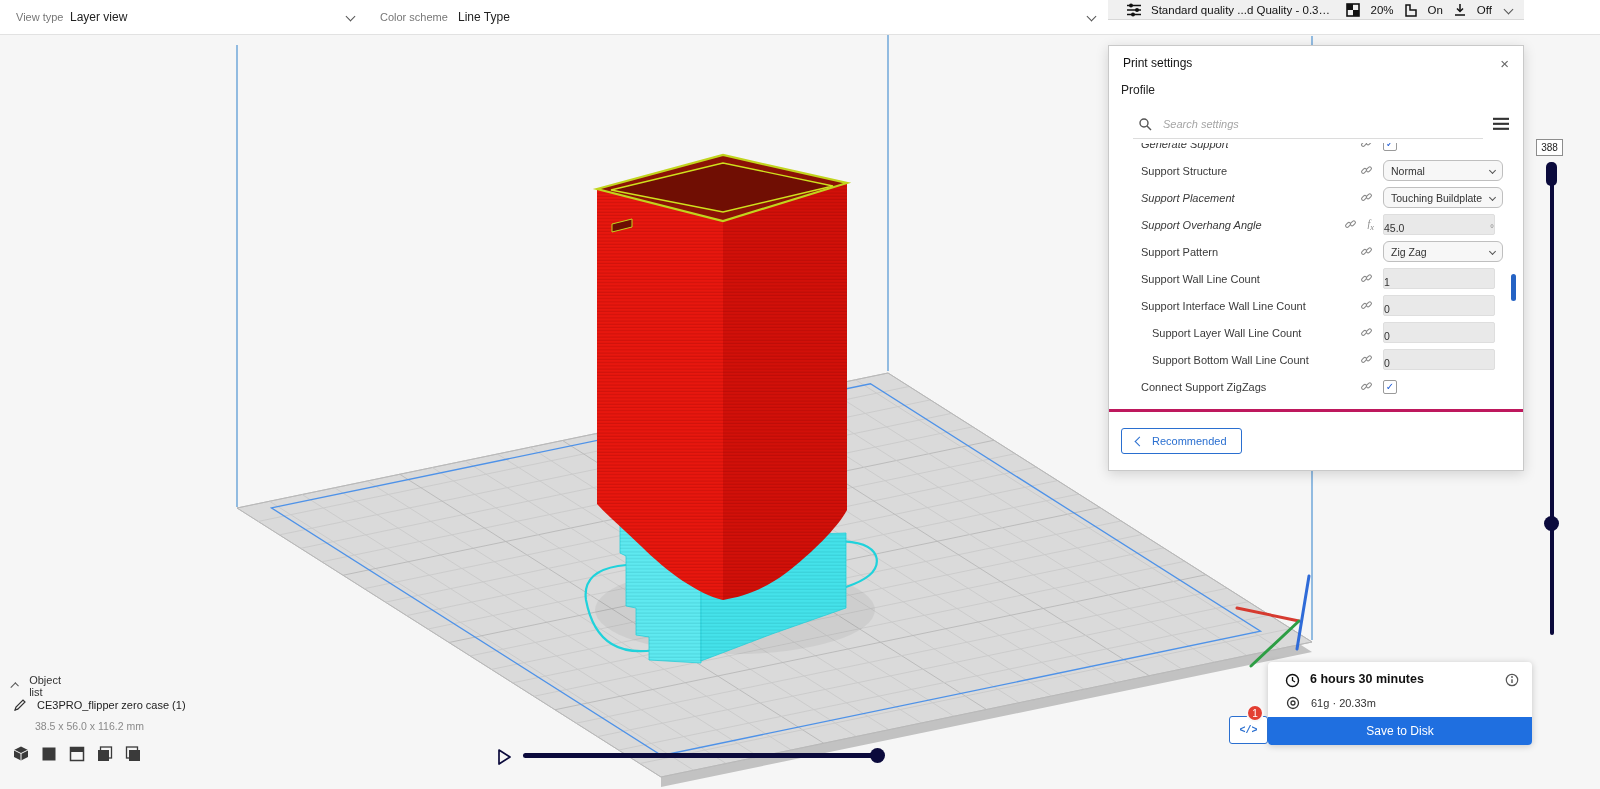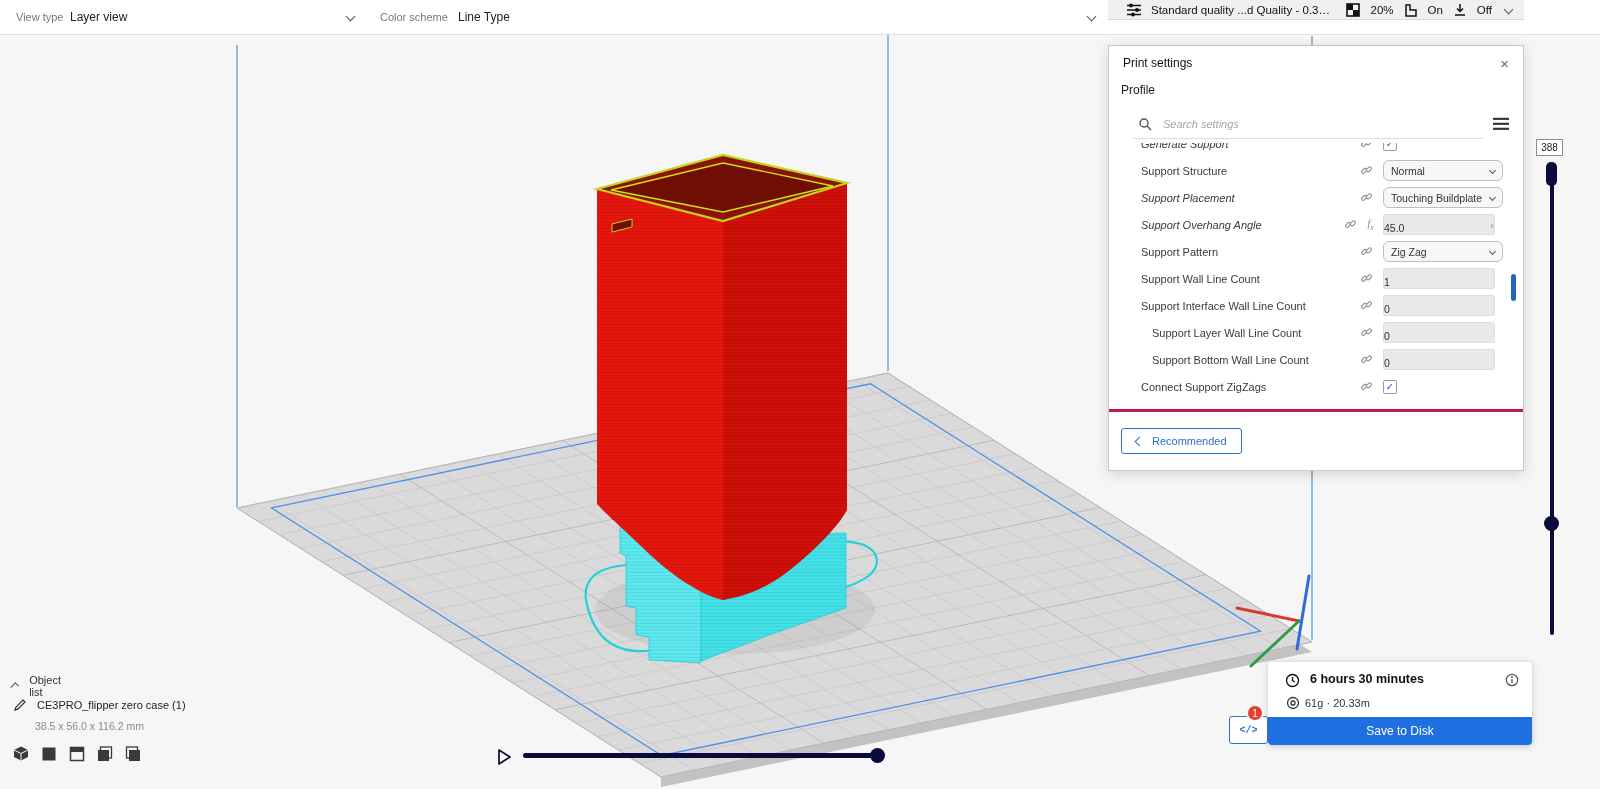--- a/index.html
+++ b/index.html
@@ -60,21 +60,21 @@
   .ol-head{position:absolute;left:12px;top:6px;display:flex;align-items:center;gap:12px}
   .ol-item{position:absolute;left:12px;top:29px;display:flex;align-items:center;gap:9px;color:#222;white-space:nowrap}
   .ol-dims{position:absolute;left:35px;top:52px;font-size:10.5px;color:#8a8a8a;white-space:nowrap}
   #cubes{position:absolute;left:12px;top:745px;display:flex;gap:10px;z-index:15}
   #cubes .cube{width:18px;height:18px;display:flex;align-items:center;justify-content:center}
   
   #outpanel{position:absolute;left:1268px;top:662px;width:264px;height:83px;background:#fff;border-radius:4px;box-shadow:0 1px 7px rgba(0,0,0,.2);z-index:20}
   .time-row{display:flex;align-items:flex-start;padding:10px 12px 0 16px;gap:10px}
   .time-text{font-size:12.5px;font-weight:bold;color:#111}
   .info-ic{margin-left:auto}
-  .mat-row{display:flex;align-items:center;padding:7px 28px 0 17px;gap:4px;font-size:11px;color:#333}
+  .mat-row{display:flex;align-items:center;padding:7px 28px 0 17px;gap:10px;font-size:11px;color:#333}
   #savebtn{position:absolute;left:0;bottom:0;width:100%;height:28px;background:#1f6fe0;color:#fff;font-size:12px;display:flex;align-items:center;justify-content:center;border-radius:0 0 4px 4px}
   #codebtn{position:absolute;left:1229px;top:716px;width:39px;height:28px;background:#fff;border:1px solid #2a6fd0;border-radius:3px;color:#2a6fd0;display:flex;align-items:center;justify-content:center;font-size:10px;font-weight:bold;font-family:"Liberation Mono","DejaVu Sans Mono",monospace;z-index:21}
   #badge{position:absolute;left:1246px;top:704px;width:18px;height:18px;border-radius:50%;background:#e33e32;border:2px solid #f8f8f8;color:#fff;font-size:10px;display:flex;align-items:center;justify-content:center;z-index:22}
   #scene{position:absolute;left:0;top:0;z-index:1}
   .hamb rect{fill:#333}
 </style>
 </head>
 <body>
 
 <svg id="scene" width="1600" height="789">

